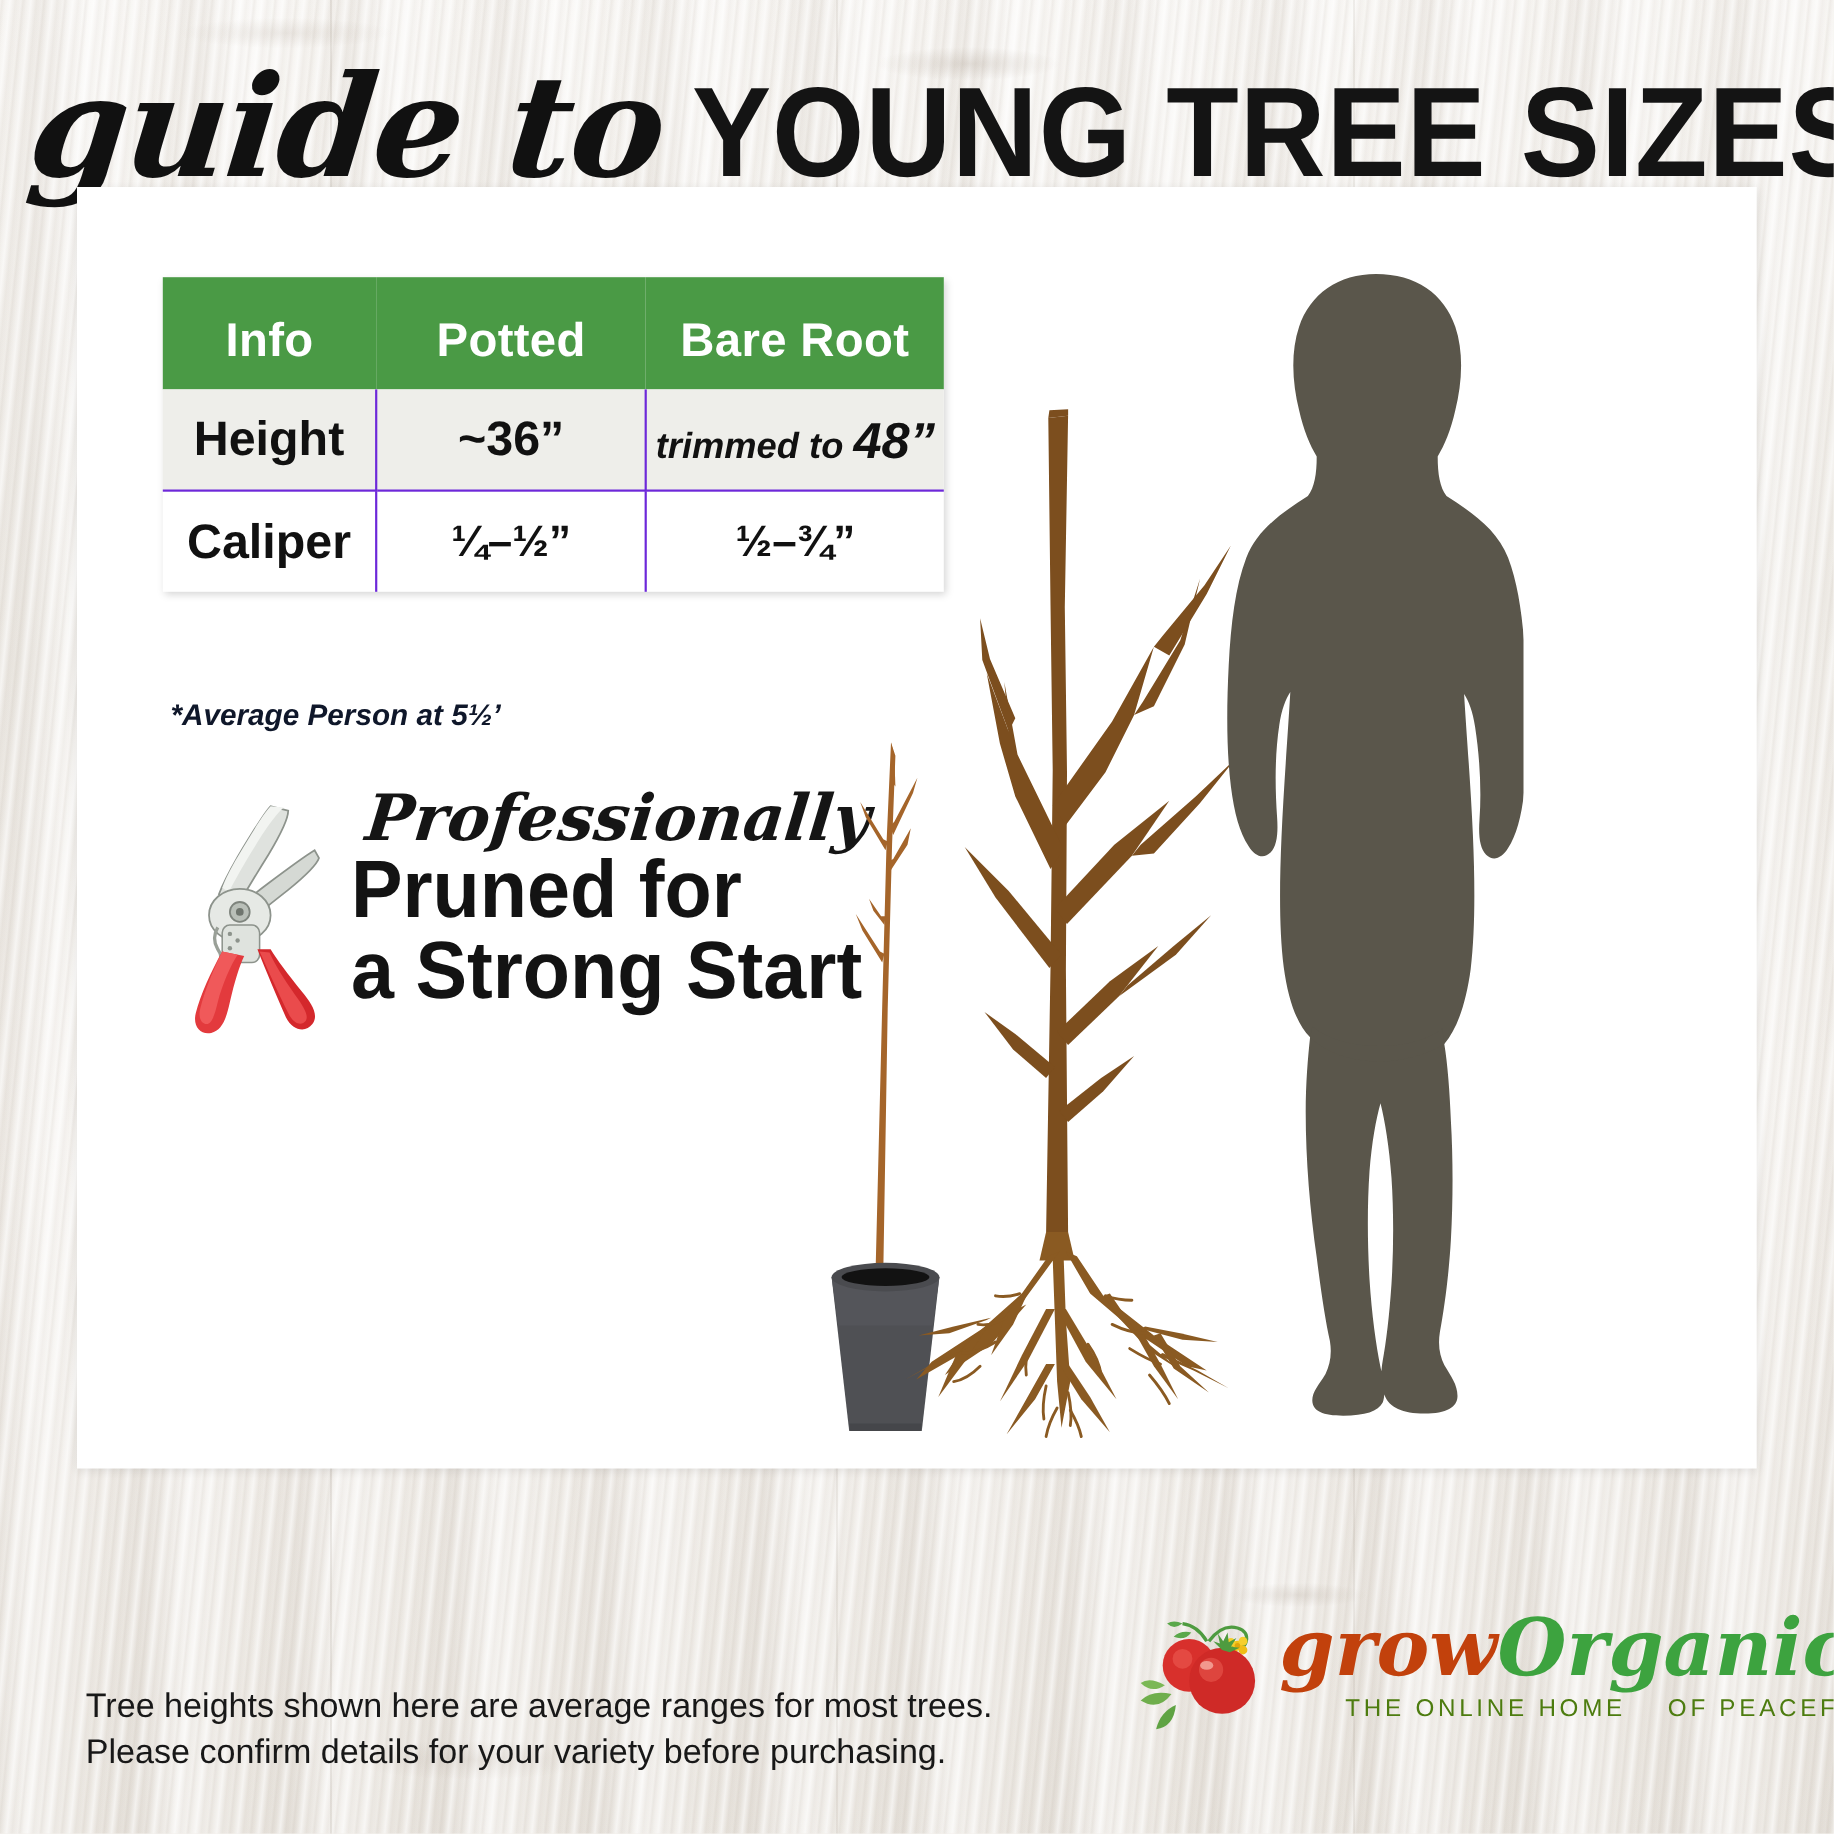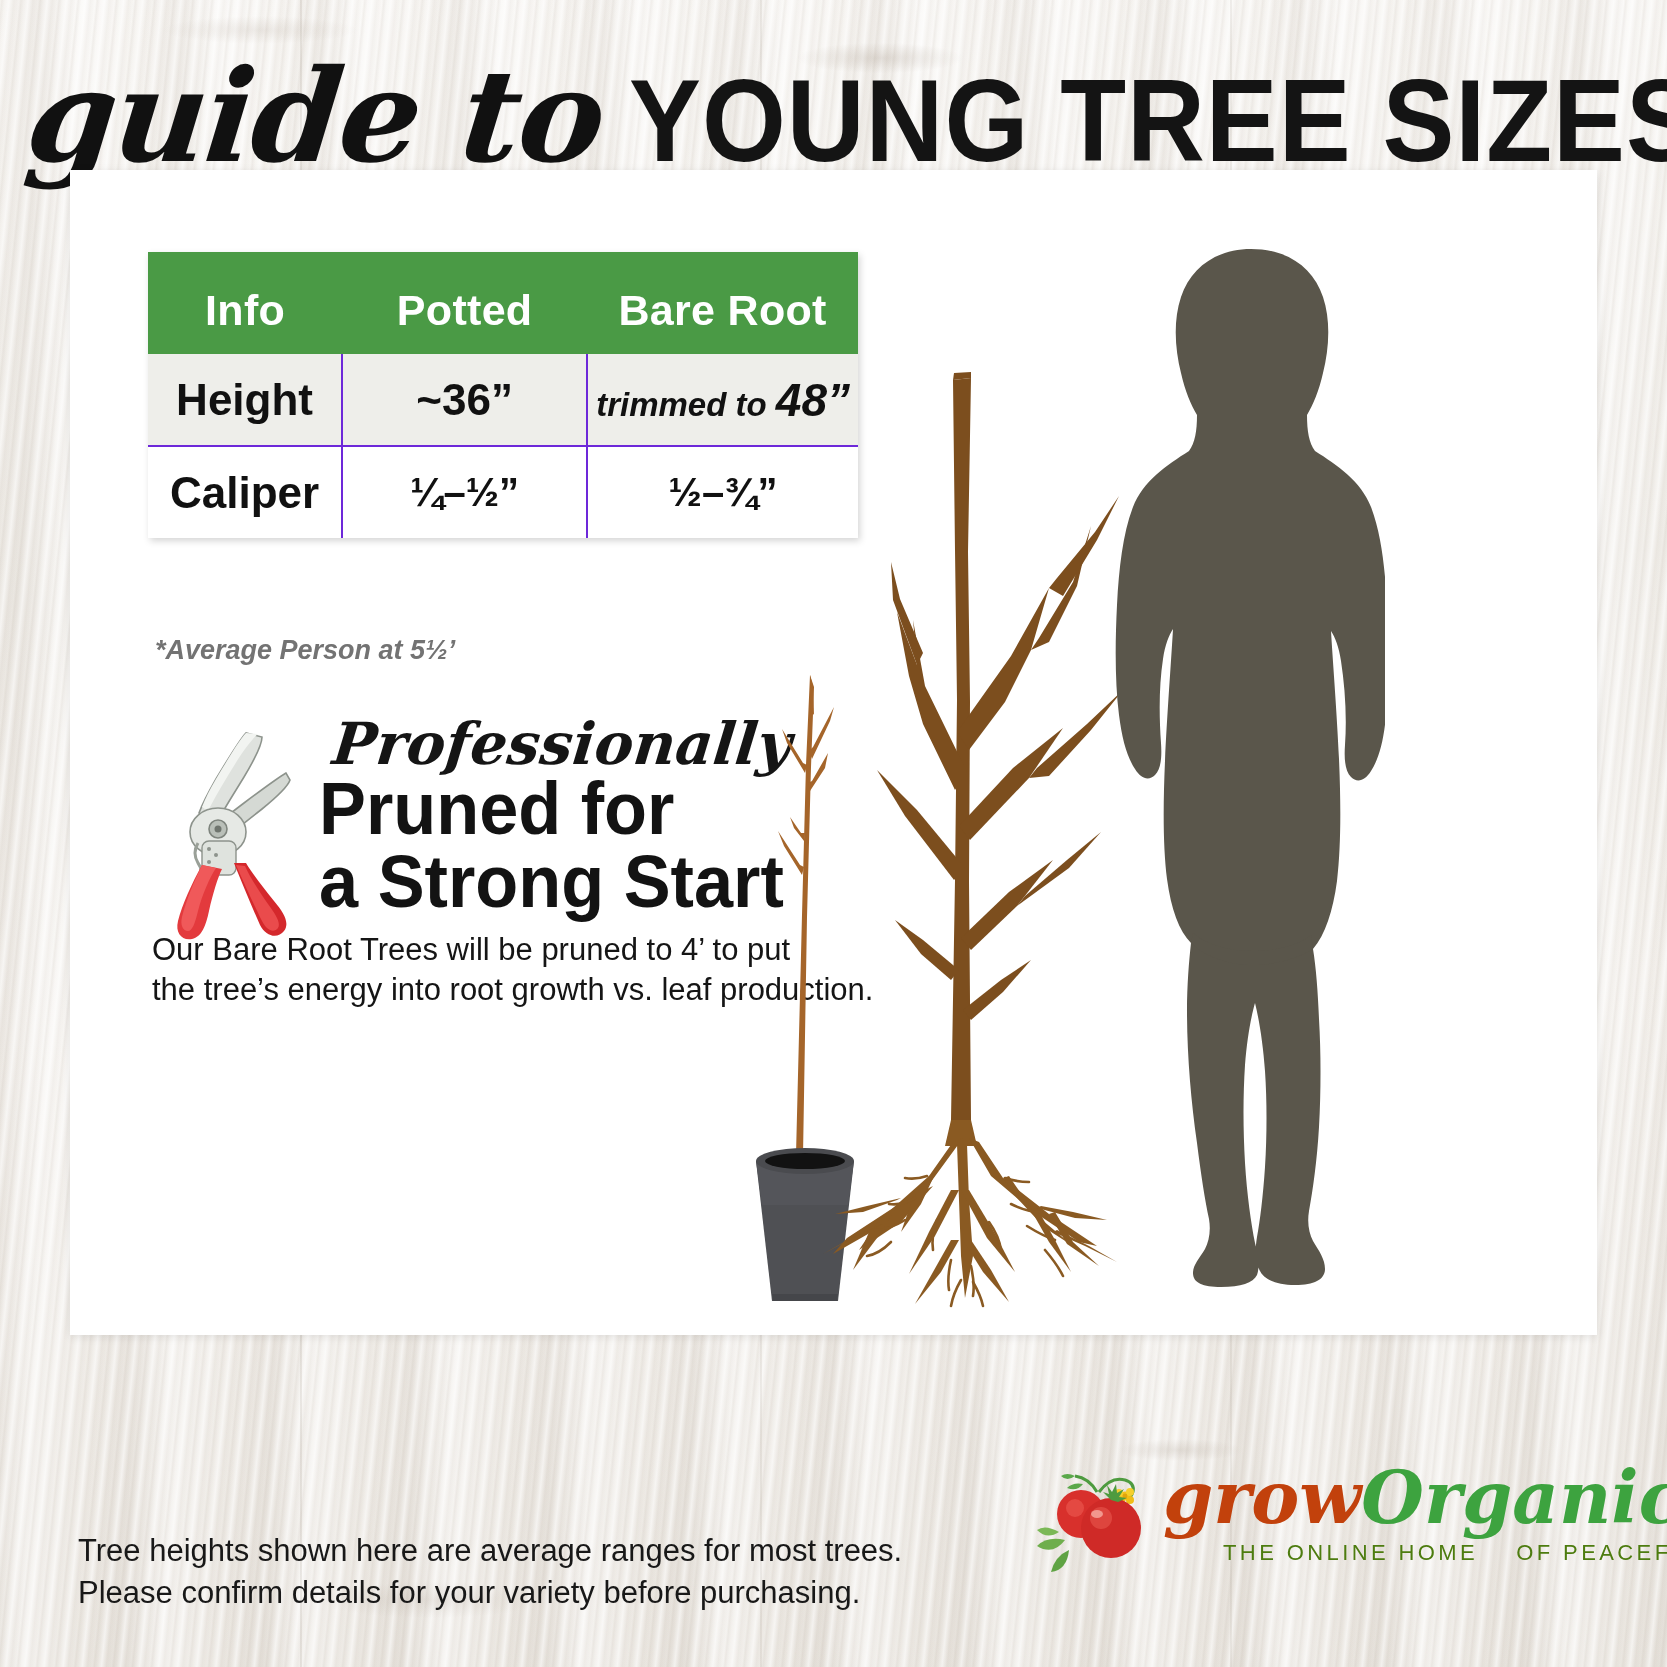--- a/index.html
+++ b/index.html
@@ -108,21 +108,21 @@
   #size-table th:first-child, #size-table td:first-child{ width:197px; }
   #size-table th:nth-child(2), #size-table td:nth-child(2){ width:255px;margin-top:24px; }
   #size-table tbody tr:first-child td{ border-top:none; }
   #size-table td:first-child{ border-left:none; }
   #size-table td:last-child{ border-right:none; }
   #size-table tbody tr:last-child td{ border-bottom:none; }
 
   #table-note{
     position:absolute; left:85px; top:465px;
     font-family:"Liberation Sans", sans-serif;
-    font-style:italic; font-weight:700; font-size:27px; color:#737373;
+    font-style:italic; font-weight:700; font-size:27px; color:#0f172a;
   }
 
   
   #pruner-icon{ position:absolute; left:98px; top:555px; width:150px; height:220px; }
   #prune-head{ position:absolute; left:205px; top:545px; }
   .prune-script{
     font-family:"DejaVu Serif", serif; font-style:italic; font-weight:700;
     font-size:58px; color:#151515; line-height:1;
     transform:skewX(-6deg); display:block; margin-left:58px;
   }
@@ -226,24 +226,20 @@
     <path d="M66 138 C74 158 84 182 92 200 C98 212 110 214 116 206 C122 198 116 188 106 176 C94 161 84 148 78 138 Z" fill="#d4282c"></path>
     <path d="M68 140 C76 158 86 180 94 196 C99 206 106 208 110 203 C113 198 108 190 100 179 C90 165 82 152 77 141 Z" fill="#ea4b4c"></path>
   </svg>
 
   <div id="prune-head">
     <span class="prune-script">Professionally</span>
     <span class="prune-bold">Pruned for</span>
     <span class="prune-bold">a Strong Start</span>
   </div>
 
-  <div id="prune-body">
-    <div>Our Bare Root Trees will be pruned to 4’ to put</div>
-    <div>the tree’s energy into root growth vs. leaf production.</div>
-  </div>
 
   <svg id="potted-tree" viewBox="0 0 190 790">
     <g fill="#a5652a">
 
       <path d="M86 640 L92 400 L96 250 L100 160 L104 172 L101 252 L97 402 L93 641 Z"></path>
 
       <path d="M100 160 L103 172 L104 200 L101 196 Z"></path>
 
       <path d="M99 236 L103 232 L124 192 L120 206 L102 244 Z"></path>
 

